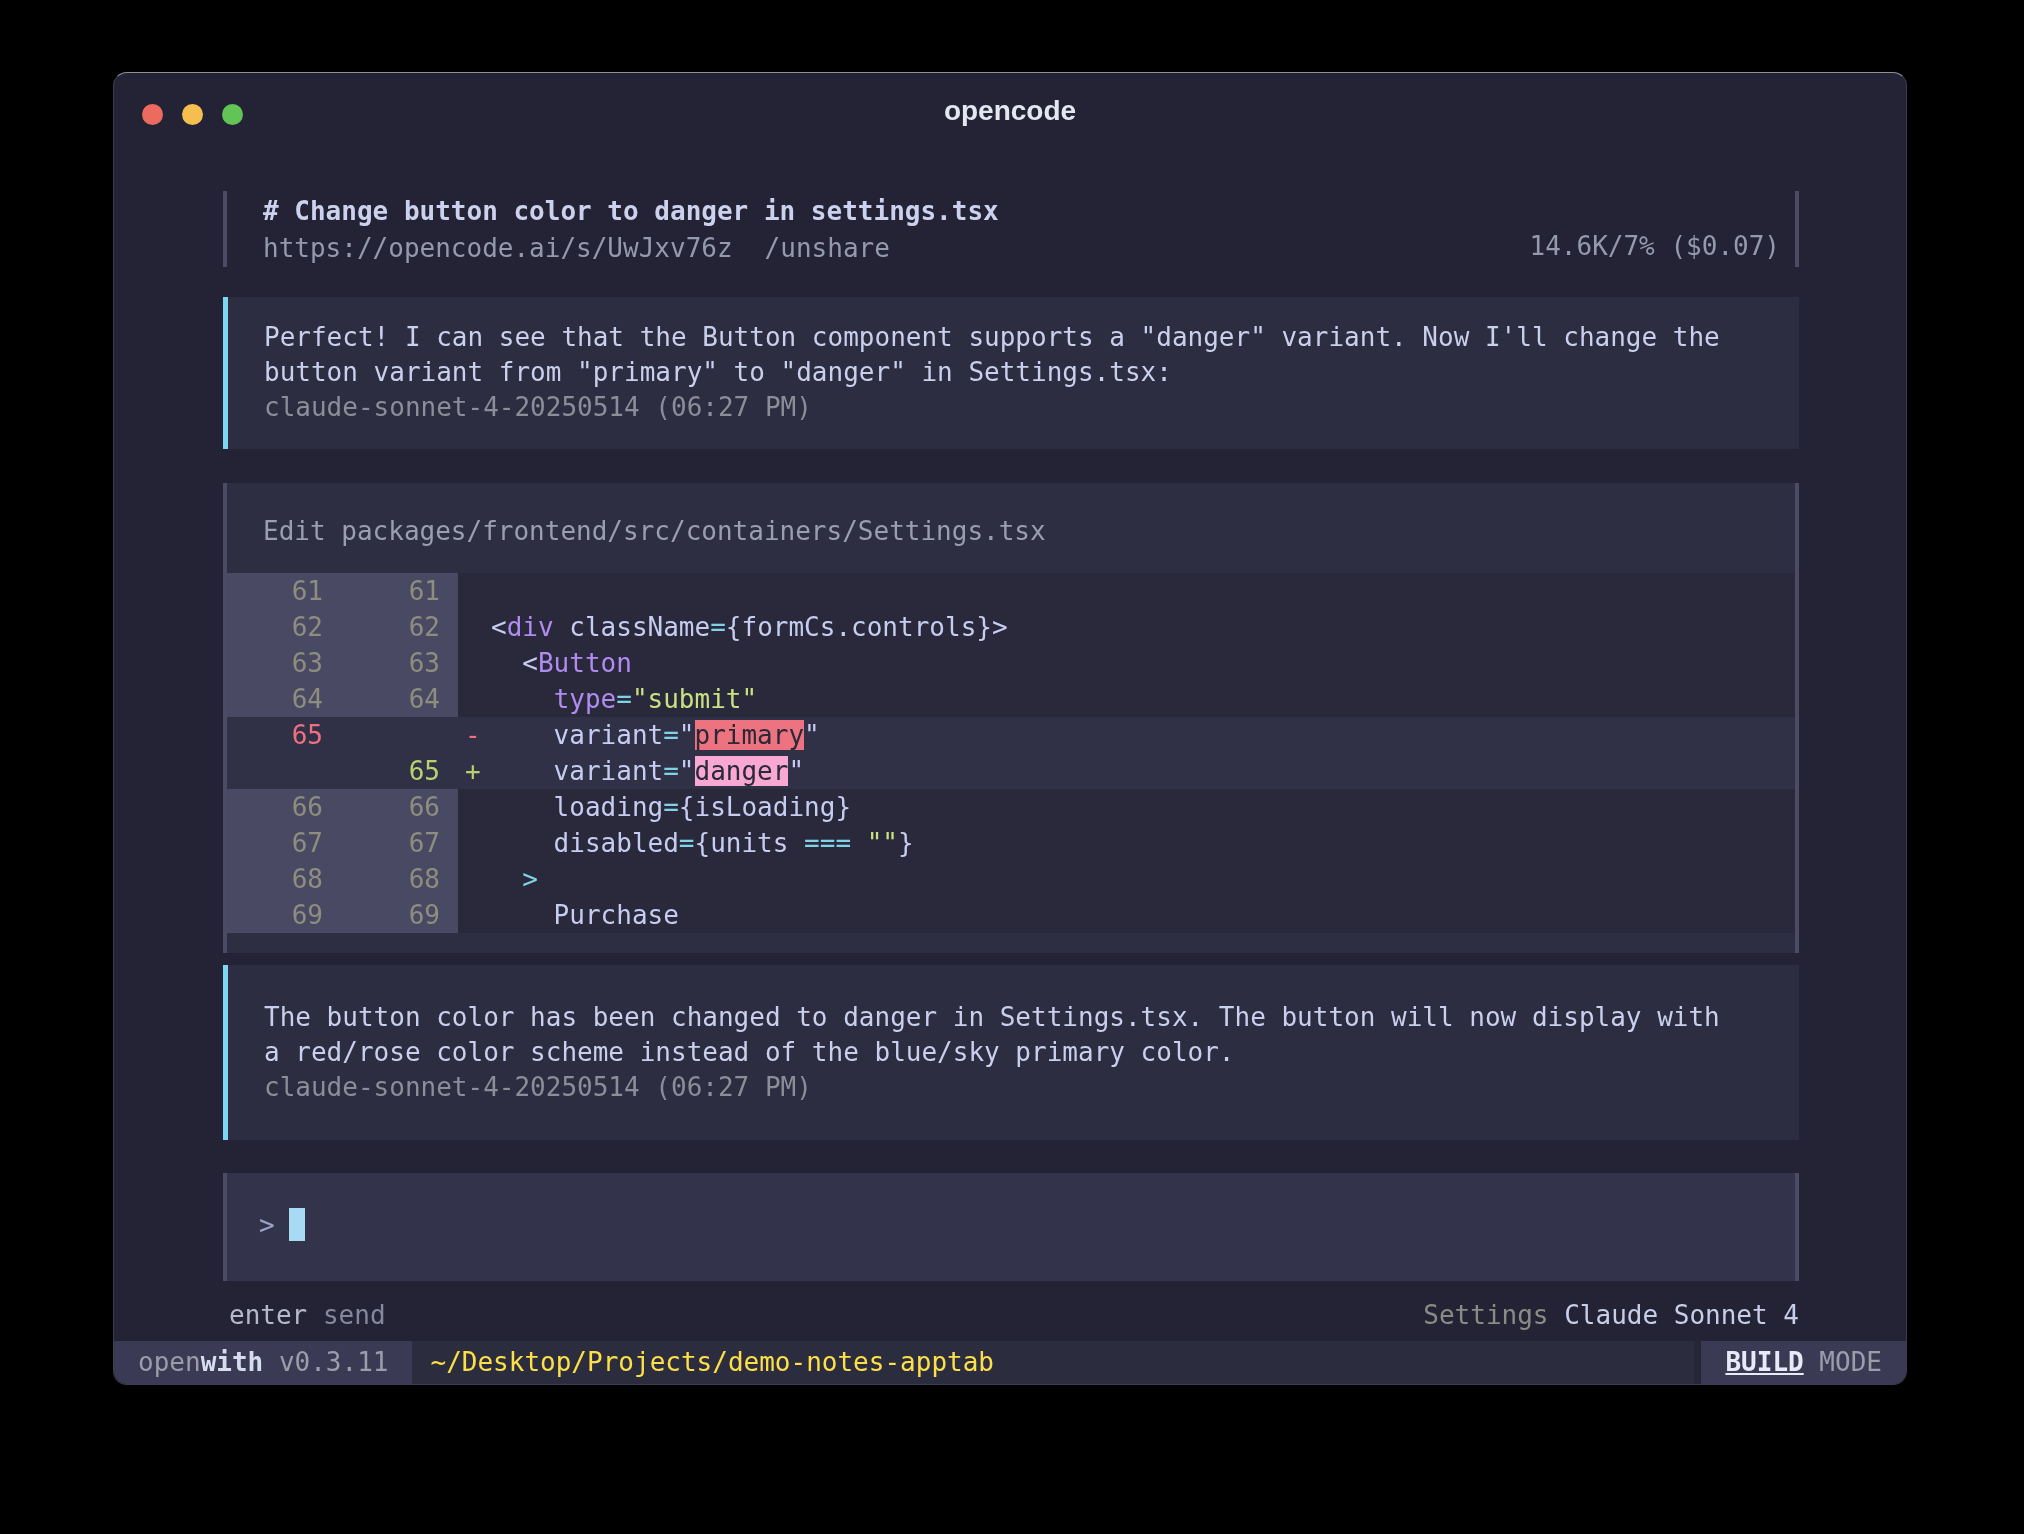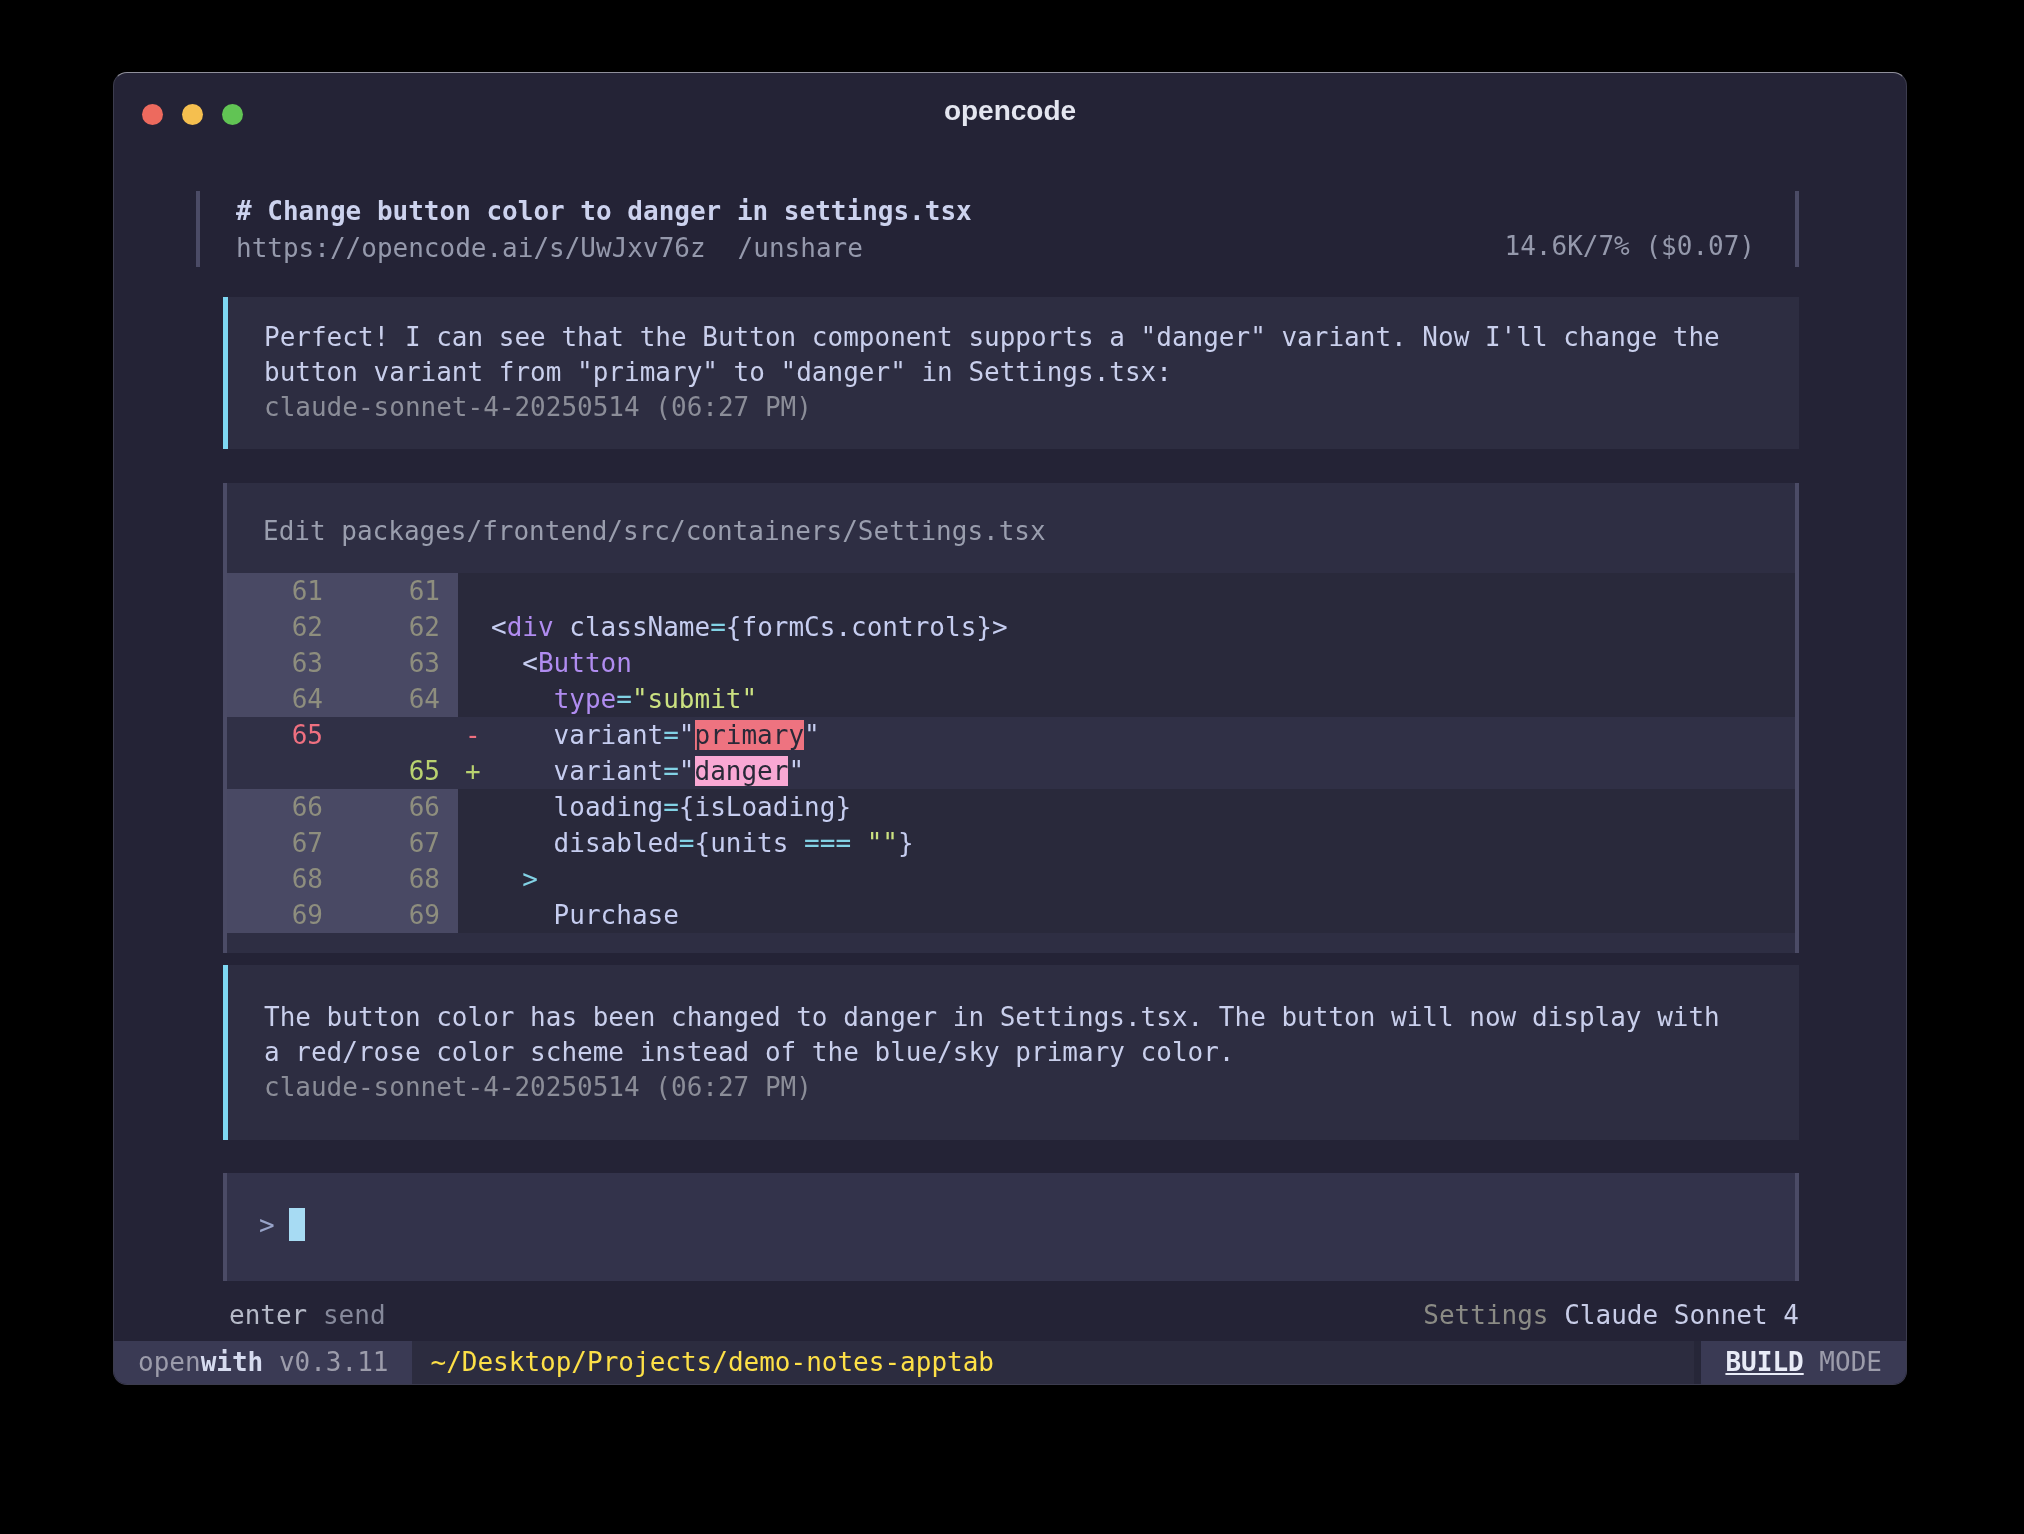--- a/index.html
+++ b/index.html
@@ -20,28 +20,28 @@
   .dot{width:21px;height:21px;border-radius:50%;}
   .dot.red{background:#ed6a5e;}
   .dot.yellow{background:#f5bf4f;}
   .dot.green{background:#61c454;}
   .win-title{
     text-align:center;line-height:76px;font-family:"Liberation Sans",sans-serif;
     font-weight:700;font-size:28px;color:#e4e6f0;
   }
   
   .chat-header{
-    margin:38px 107px 0 82px;box-sizing:border-box;
+    margin:38px 107px 0 109px;box-sizing:border-box;
     border-left:4px solid #4b4b66;border-right:4px solid #4b4b66;
     padding:2px 28px 2px 36px;height:76px;position:relative;
   }
   .chat-title{font-weight:700;line-height:37px;color:#ccd2ee;white-space:pre;}
   .chat-sub{line-height:37px;color:#9599ac;white-space:pre;}
   .chat-sub .unshare{margin-left:32px;color:#9599ac;}
-  .ctx-usage{position:absolute;right:40px;bottom:2px;line-height:37px;color:#9599ac;}
+  .ctx-usage{position:absolute;right:15px;bottom:2px;line-height:37px;color:#9599ac;}
   
   .msg{
     margin:0 107px 0 109px;background:#2d2d41;border-left:5px solid #7ed7f2;
     padding:23px 70px 24px 36px;line-height:35px;box-sizing:border-box;
   }
   .msg.first{margin-top:30px;}
   .msg.second{margin-top:12px;padding-top:35px;padding-bottom:35px;}
   .msg .meta{color:#8b8d98;}
   
   .edit-block{

